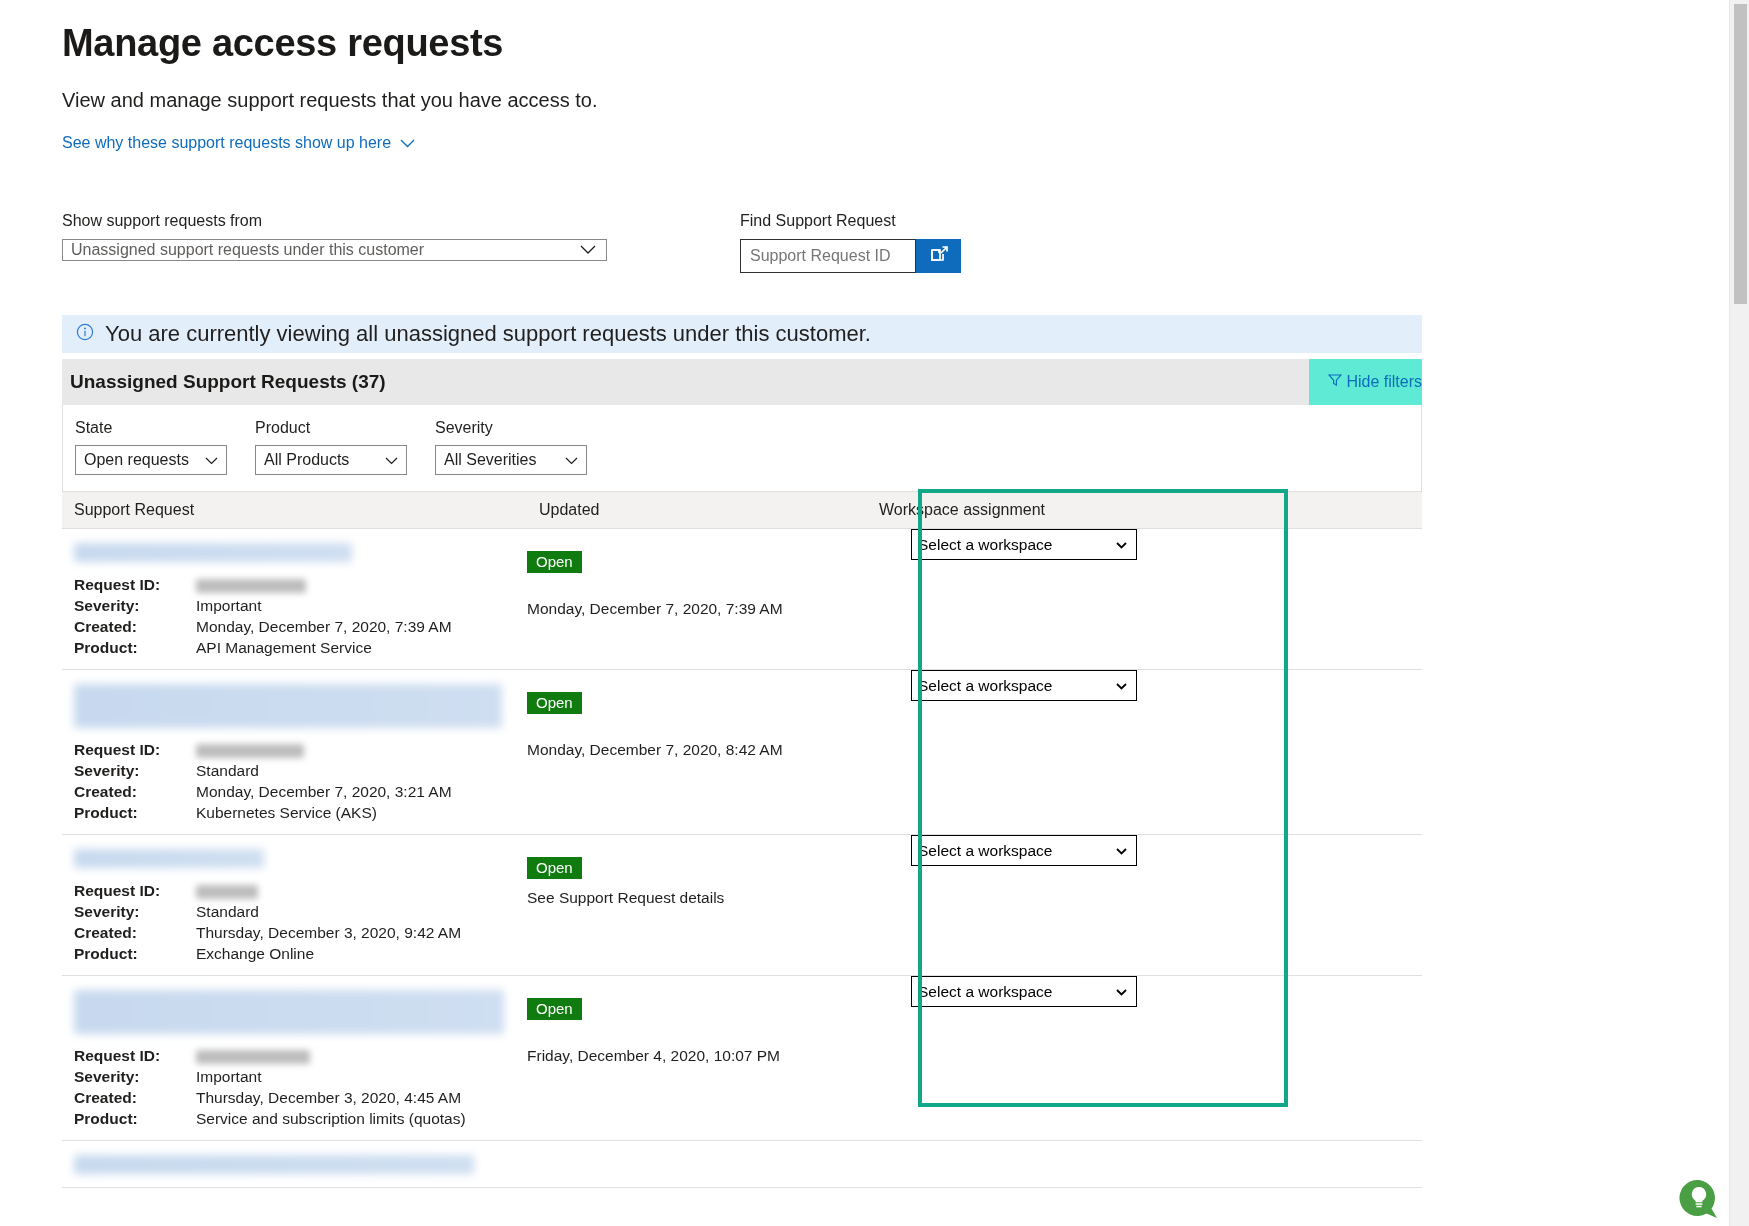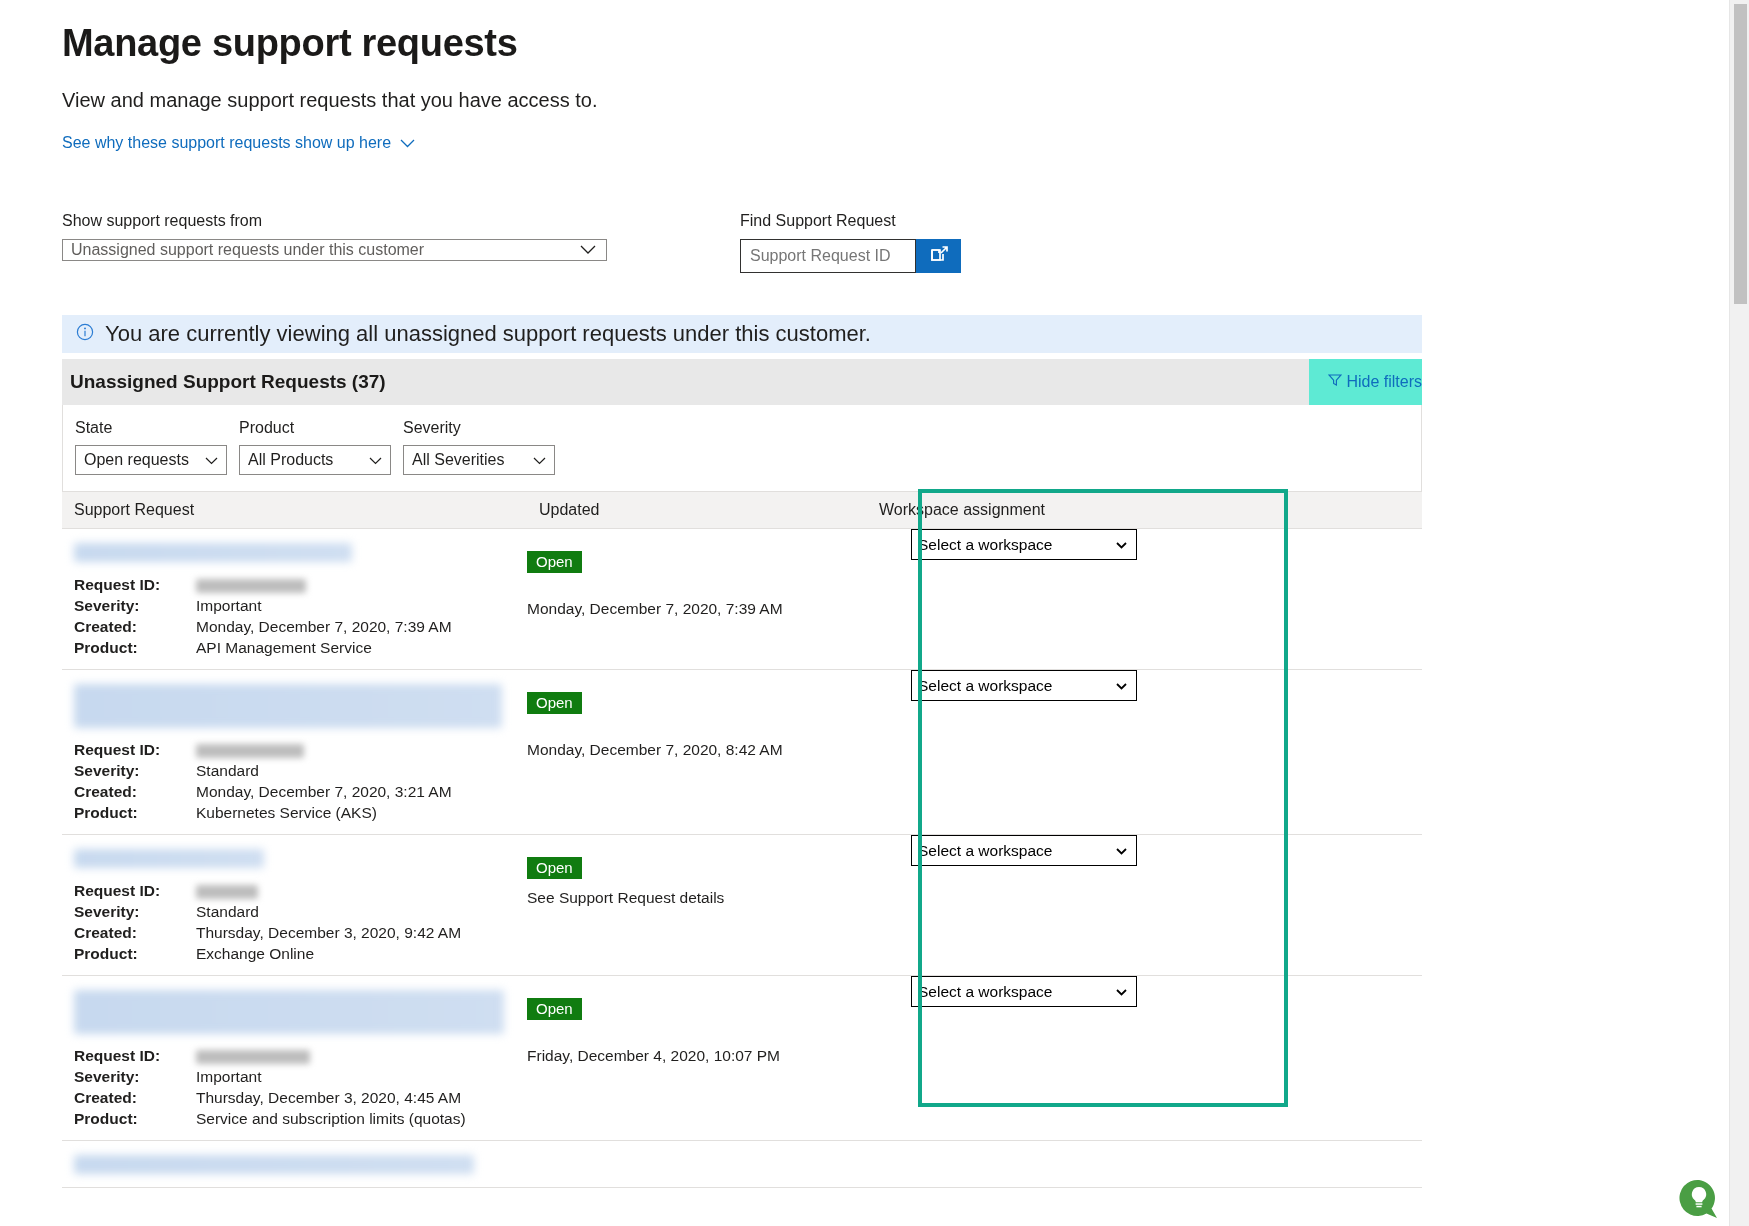--- a/index.html
+++ b/index.html
@@ -160,21 +160,21 @@
     color: #0f6cbd;
     font-size: 16px;
     cursor: pointer;
   }
 
   .filters-row {
     border-left: 1px solid #e1dfdd;
     border-right: 1px solid #e1dfdd;
     display: flex;
     padding: 14px 0 16px 12px;
-    gap: 12px;
+    gap: 28px;
     background: #fff;
   }
   .small-label { font-size: 16px; margin-bottom: 8px; color: #201f1e; }
   .mini-combo {
     position: relative;
     width: 152px; height: 30px;
     border: 1px solid #8a8886;
     display: flex; align-items: center;
     padding: 0 8px;
     font-size: 16px; color: #201f1e;
@@ -295,21 +295,21 @@
   }
 </style>
 </head>
 <body>
 
 <div class="page">
 
   <div class="content">
     <div class="inner">
 
-      <h1 class="page-title">Manage support requests</h1>
+      <h1 class="page-title">Manage access requests</h1>
       <p class="subtitle">View and manage support requests that you have access to.</p>
 
       <a class="why-link">
         <span>See why these support requests show up here</span>
         <span class="chev">
           <svg width="15" height="9" viewBox="0 0 15 9">
               <path d="M1 1 L7.5 7.5 L14 1" stroke="#0f6cbd" stroke-width="1.3" fill="none"></path>
             </svg>
         </span>
       </a>

